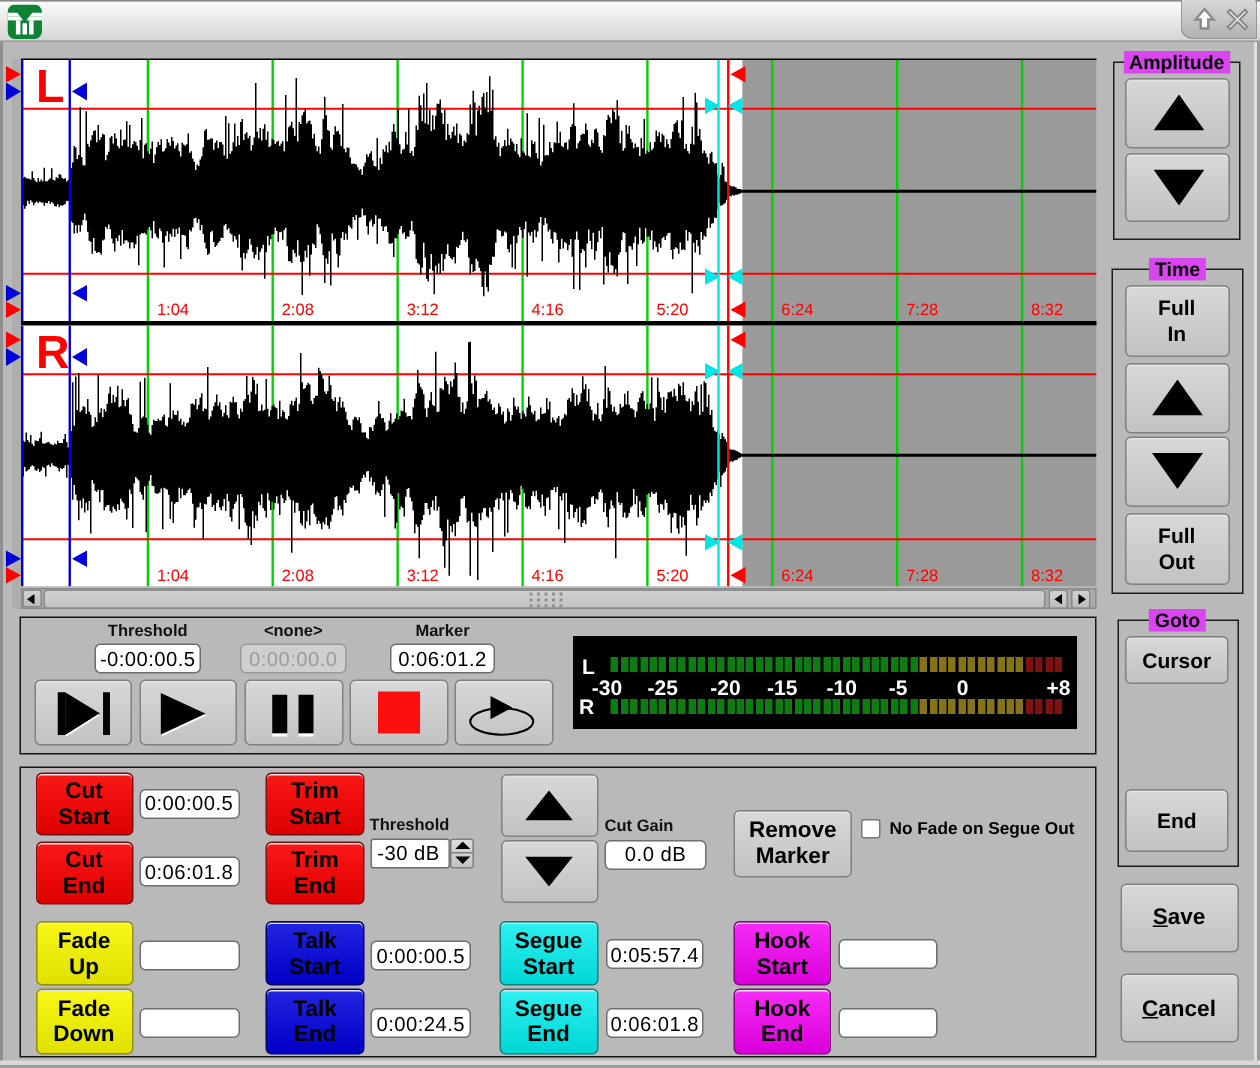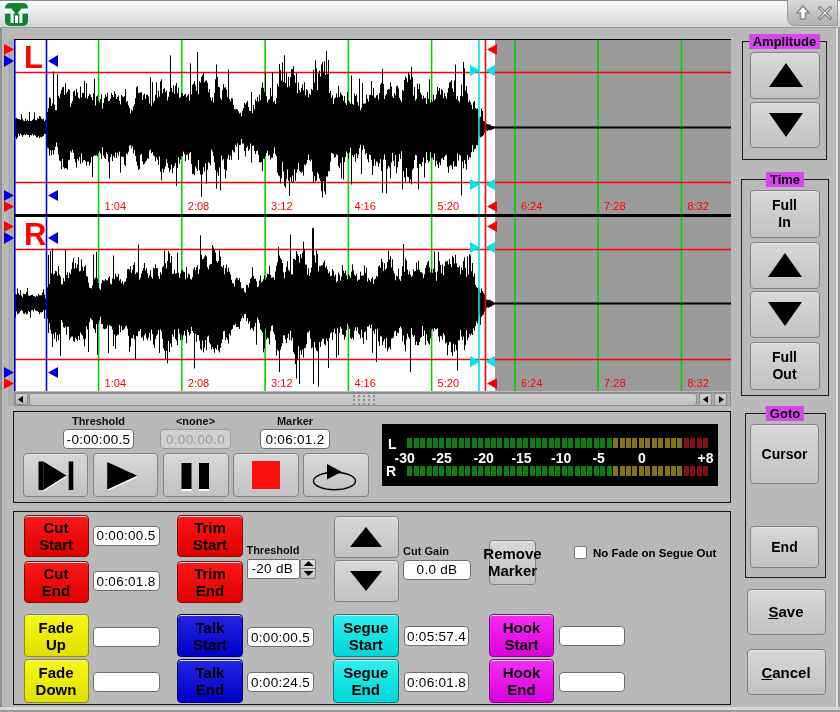--- a/index.html
+++ b/index.html
@@ -300,38 +300,38 @@
     <div class="fld" style="left:92.5px;top:571px;width:67px;height:20px">0:06:01.8</div>
     <div class="fld" style="left:92.5px;top:627px;width:67px;height:20px"></div>
     <div class="fld" style="left:92.5px;top:672px;width:67px;height:20px"></div>
     <div class="btn" style="left:177px;top:514.5px;width:66px;height:42px;background:linear-gradient(#fb1818,#de0000);font-size:15px;line-height:17px;border-color:#7e0e0e">Trim<br>Start</div>
     <div class="btn" style="left:177px;top:560.5px;width:66px;height:42px;background:linear-gradient(#fb1818,#de0000);font-size:15px;line-height:17px;border-color:#7e0e0e">Trim<br>End</div>
     <div class="btn" style="left:177px;top:614px;width:66px;height:43px;background:linear-gradient(#2424e2,#0000c6);font-size:15px;line-height:17px;border-color:#000070">Talk<br>Start</div>
     <div class="btn" style="left:177px;top:659px;width:66px;height:44px;background:linear-gradient(#2424e2,#0000c6);font-size:15px;line-height:17px;border-color:#000070">Talk<br>End</div>
     <div class="fld" style="left:247px;top:627px;width:67px;height:20px">0:00:00.5</div>
     <div class="fld" style="left:247px;top:672px;width:67px;height:20px">0:00:24.5</div>
     <div class="lab" style="left:246px;top:544px;width:54px">Threshold</div>
-    <div class="fld" style="left:246.5px;top:558.5px;width:53px;height:20px;border-radius:2px;justify-content:flex-start;padding-left:4px">-20 dB</div>
+    <div class="fld" style="left:246.5px;top:558.5px;width:53px;height:20px;border-radius:2px;justify-content:flex-start;padding-left:4px">-30 dB</div>
     <div class="abs" style="left:299.5px;top:558.5px;width:16.5px;height:20px;background:linear-gradient(#dcdcdc,#c2c2c2);border:1px solid #808080;border-radius:2px"></div>
     <div class="abs" style="left:299.5px;top:568px;width:16.5px;height:1px;background:#808080"></div>
     <svg class="abs" style="left:302.5px;top:561px" width="11" height="15">
       <polygon points="5.5,0 10.5,5 0.5,5" fill="#000"></polygon>
       <polygon points="5.5,15 10.5,10 0.5,10" fill="#000"></polygon>
     </svg>
     <div class="btn" style="left:333.5px;top:515.5px;width:65px;height:42px"></div>
     <svg class="abs" style="left:350px;top:527px" width="32" height="20">
       <polygon points="16,0 32,20 0,20" fill="#000"></polygon>
     </svg>
     <div class="btn" style="left:333.5px;top:559.5px;width:65px;height:42px"></div>
     <svg class="abs" style="left:350px;top:571px" width="32" height="20">
       <polygon points="16,20 32,0 0,0" fill="#000"></polygon>
     </svg>
     <div class="lab" style="left:403px;top:545px;width:46px">Cut Gain</div>
     <div class="fld" style="left:403px;top:559.5px;width:68px;height:20px">0.0 dB</div>
-    <div class="btn" style="left:489px;top:539.5px;width:47px;height:45px;font-size:15px;line-height:17px">Remove<br>Marker</div>
+    <div class="btn" style="left:489px;top:539.5px;width:79px;height:45px;font-size:15px;line-height:17px">Remove<br>Marker</div>
     <div class="abs" style="left:574px;top:546px;width:13px;height:13px;background:#fff;border:1px solid #777;border-radius:2px"></div>
     <div class="abs" style="left:593px;top:547px;font-weight:bold;font-size:11.5px">No Fade on Segue Out</div>
     <div class="btn" style="left:332.5px;top:614px;width:66.5px;height:43px;background:linear-gradient(#2ff0f0,#00d6d6);font-size:15px;line-height:17px;border-color:#0a8080">Segue<br>Start</div>
     <div class="btn" style="left:332.5px;top:659px;width:66.5px;height:44px;background:linear-gradient(#2ff0f0,#00d6d6);font-size:15px;line-height:17px;border-color:#0a8080">Segue<br>End</div>
     <div class="fld" style="left:404px;top:626px;width:65px;height:20px">0:05:57.4</div>
     <div class="fld" style="left:404px;top:672px;width:65px;height:20px">0:06:01.8</div>
     <div class="btn" style="left:489px;top:614px;width:65px;height:43px;background:linear-gradient(#f72cf7,#da00da);font-size:15px;line-height:17px;border-color:#800a80">Hook<br>Start</div>
     <div class="btn" style="left:489px;top:659px;width:65px;height:44px;background:linear-gradient(#f72cf7,#da00da);font-size:15px;line-height:17px;border-color:#800a80">Hook<br>End</div>
     <div class="fld" style="left:559px;top:626px;width:66px;height:20px"></div>
     <div class="fld" style="left:559px;top:672px;width:66px;height:20px"></div>
@@ -355,21 +355,21 @@
       <polygon points="17,0 34,24 0,24" fill="#000"></polygon>
     </svg>
     <div class="btn" style="left:749.5px;top:291px;width:70px;height:47px"></div>
     <svg class="abs" style="left:768px;top:302px" width="34" height="24">
       <polygon points="17,24 34,0 0,0" fill="#000"></polygon>
     </svg>
     <div class="btn" style="left:749.5px;top:342px;width:70px;height:48px;font-size:14px;line-height:17px">Full<br>Out</div>
     <div class="grp" style="left:744.5px;top:413px;width:81px;height:165px">
       <div class="grplab">Goto</div>
     </div>
-    <div class="btn" style="left:750px;top:424px;width:69px;height:60px;font-size:14px">Cursor</div>
+    <div class="btn" style="left:750px;top:424px;width:69px;height:32px;font-size:14px">Cursor</div>
     <div class="btn" style="left:750px;top:526px;width:69px;height:42px;font-size:14px">End</div>
     <div class="btn" style="left:746.5px;top:588.5px;width:79px;height:46px;font-size:15px"><u>S</u>ave</div>
     <div class="btn" style="left:746.5px;top:649px;width:79px;height:46px;font-size:15px"><u>C</u>ancel</div>
     <div class="abs" style="left:0;top:28px;width:2px;height:684px;background:#8f8f8f"></div>
     <div class="abs" style="left:836px;top:28px;width:2px;height:684px;background:#e0e0e0"></div>
     <div class="abs" style="left:838px;top:28px;width:2px;height:684px;background:#9a9a9a"></div>
     <div class="abs" style="left:0;top:707px;width:840px;height:3px;background:#d9d9d9"></div>
     <div class="abs" style="left:0;top:710px;width:840px;height:2px;background:#9a9a9a"></div>
   </div>
 </body></html>

